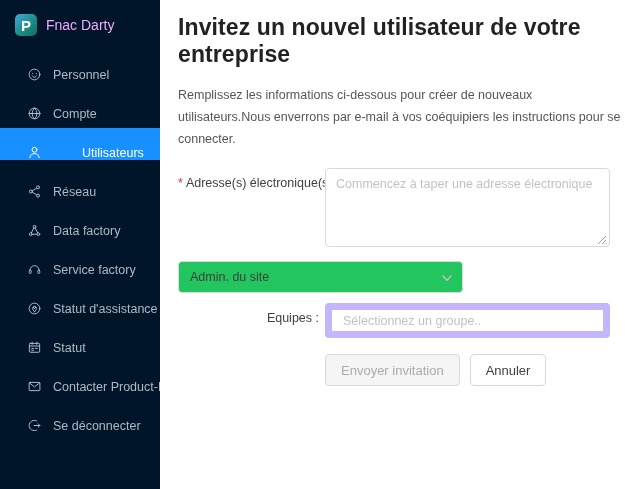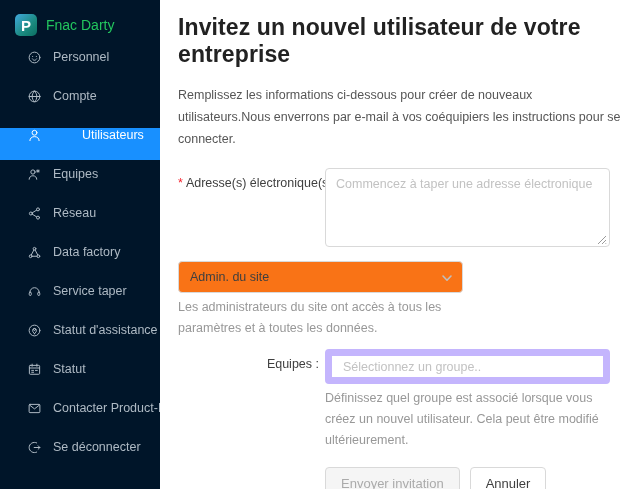--- a/index.html
+++ b/index.html
@@ -20,25 +20,25 @@
     display: flex; align-items: center; gap: 9px;
     height: 40px; padding: 10px 0 0 15px;
   }
   .logo-badge {
     width: 22px; height: 22px; border-radius: 5px;
     background: linear-gradient(135deg, #41a8dc 0%, #1b8a80 60%, #0b6e60 100%);
     color: #fff; font-size: 15px; font-weight: bold;
     display: flex; align-items: center; justify-content: center;
     line-height: 1;
   }
-  .logo-text { color: #22c55e; font-size: 14px; }
+  .logo-text { color: #f0abfc; font-size: 14px; }
   .menu { list-style: none; margin: 10px 0 0; padding: 0; }
   .menu li {
     height: 32px; margin: 7px 0;
-    display: flex; align-items: flex-start; gap: 11px;
+    display: flex; align-items: flex-end; gap: 11px;
     padding-left: 27px; font-size: 12.5px; cursor: pointer;
     white-space: nowrap;
   }
   .menu li.active { background: #1890ff; color: #ffffff; gap: 40px; }
   .menu .mi { width: 15px; height: 15px; flex-shrink: 0; display: block; }
   .menu .mi svg { display: block; width: 15px; height: 15px; stroke: currentColor; fill: none; stroke-width: 1.6; stroke-linecap: round; stroke-linejoin: round; }
 
   
   .main { flex: 1; padding: 14px 15px 0 18px; background: #fff; }
   .page-title {
@@ -66,21 +66,21 @@
   }
   textarea.email-area::placeholder { color: #c2c2c2; }
   .ta-wrap { position: relative; width: 285px; }
   .grip { position: absolute; right: 3px; bottom: 6px; width: 11px; height: 11px; }
   .grip svg { display:block; stroke: #9a9a9a; stroke-width: 1; }
 
   .helper { font-size: 12.5px; color: #989898; line-height: 21px; margin-top: 4px; }
 
   .select-box {
     position: relative; width: 285px; height: 32px;
-    border: 1px solid #d9d9d9; border-radius: 4px; background: #f97316;
+    border: 1px solid #d9d9d9; border-radius: 4px; background: #22c55e;
     display: flex; align-items: center; padding: 0 28px 0 11px;
     font-size: 12.5px; color: #3f3f3f; cursor: pointer;
   }
   .select-box .chev { position: absolute; right: 9px; top: 10px; width: 12px; height: 12px; }
   .select-box .chev svg { display:block; stroke: #bfbfbf; fill: none; stroke-width: 1.6; stroke-linecap: round; stroke-linejoin: round; }
 
   input.teams-input {
     width: 285px; height: 35px; outline: none;
     border: 7px solid #c4b5fd; border-radius: 4px;
     padding: 0 11px; font-family: "Liberation Sans", sans-serif;
@@ -136,30 +136,20 @@
       <li class="active">
         <span class="mi">
           <svg viewBox="0 0 24 24">
               <circle cx="12" cy="7.6" r="3.9"></circle>
               <path d="M4.6 20.2c0-4 3.3-6.4 7.4-6.4s7.4 2.4 7.4 6.4"></path>
             </svg>
         </span>
         <span>Utilisateurs</span>
       </li>
 
-      <li>
-        <span class="mi">
-          <svg viewBox="0 0 24 24">
-              <circle cx="9.5" cy="8" r="3.4"></circle>
-              <path d="M3.4 19.6c0-3.4 2.7-5.6 6.1-5.6s6.1 2.2 6.1 5.6"></path>
-              <path d="M17.5 4.5v4M15.5 5.5l4 2M19.5 5.5l-4 2"></path>
-            </svg>
-        </span>
-        <span>Equipes</span>
-      </li>
 
       <li>
         <span class="mi">
           <svg viewBox="0 0 24 24">
               <circle cx="17.6" cy="5.4" r="2.4"></circle>
               <circle cx="6.2" cy="12" r="2.4"></circle>
               <circle cx="17.6" cy="18.6" r="2.4"></circle>
               <path d="M8.4 10.9l7-4.3M8.4 13.1l7 4.3"></path>
             </svg>
         </span>
@@ -180,21 +170,21 @@
 
 
       <li>
         <span class="mi">
           <svg viewBox="0 0 24 24">
               <path d="M4.4 13.5a7.6 7.6 0 0 1 15.2 0"></path>
               <rect x="3.6" y="13" width="3.2" height="5.4" rx="1.6"></rect>
               <rect x="17.2" y="13" width="3.2" height="5.4" rx="1.6"></rect>
             </svg>
         </span>
-        <span>Service taper</span>
+        <span>Service factory</span>
       </li>
 
       <li>
         <span class="mi">
           <svg viewBox="0 0 24 24">
               <circle cx="12" cy="12" r="8.6"></circle>
               <circle cx="12" cy="10.3" r="1.7"></circle>
               <path d="M12 17.2c1.9-2.1 3.1-3.6 3.1-5.2a3.1 3.1 0 1 0-6.2 0c0 1.6 1.2 3.1 3.1 5.2z"></path>
             </svg>
         </span>
@@ -257,31 +247,29 @@
     <div class="form-row">
       <div class="control-col">
         <div class="select-box">
           <span>Admin. du site</span>
           <span class="chev">
             <svg viewBox="0 0 12 12" width="12" height="12">
                 <path d="M2 4l4 4.2L10 4"></path>
               </svg>
           </span>
         </div>
-        <div class="helper">Les administrateurs du site ont accès à tous les paramètres et à toutes les données.</div>
       </div>
     </div>
 
     <div class="form-row">
       <div class="label-col">
         <span>Equipes :</span>
       </div>
       <div class="control-col">
         <input class="teams-input" type="text" placeholder="Sélectionnez un groupe.." style="">
-        <div class="helper">Définissez quel groupe est associé lorsque vous créez un nouvel utilisateur. Cela peut être modifié ultérieurement.</div>
       </div>
     </div>
 
     <div class="buttons-row">
       <button class="btn btn-submit">Envoyer invitation</button>
       <button class="btn btn-cancel">Annuler</button>
     </div>
   </main>
 
 </div>

